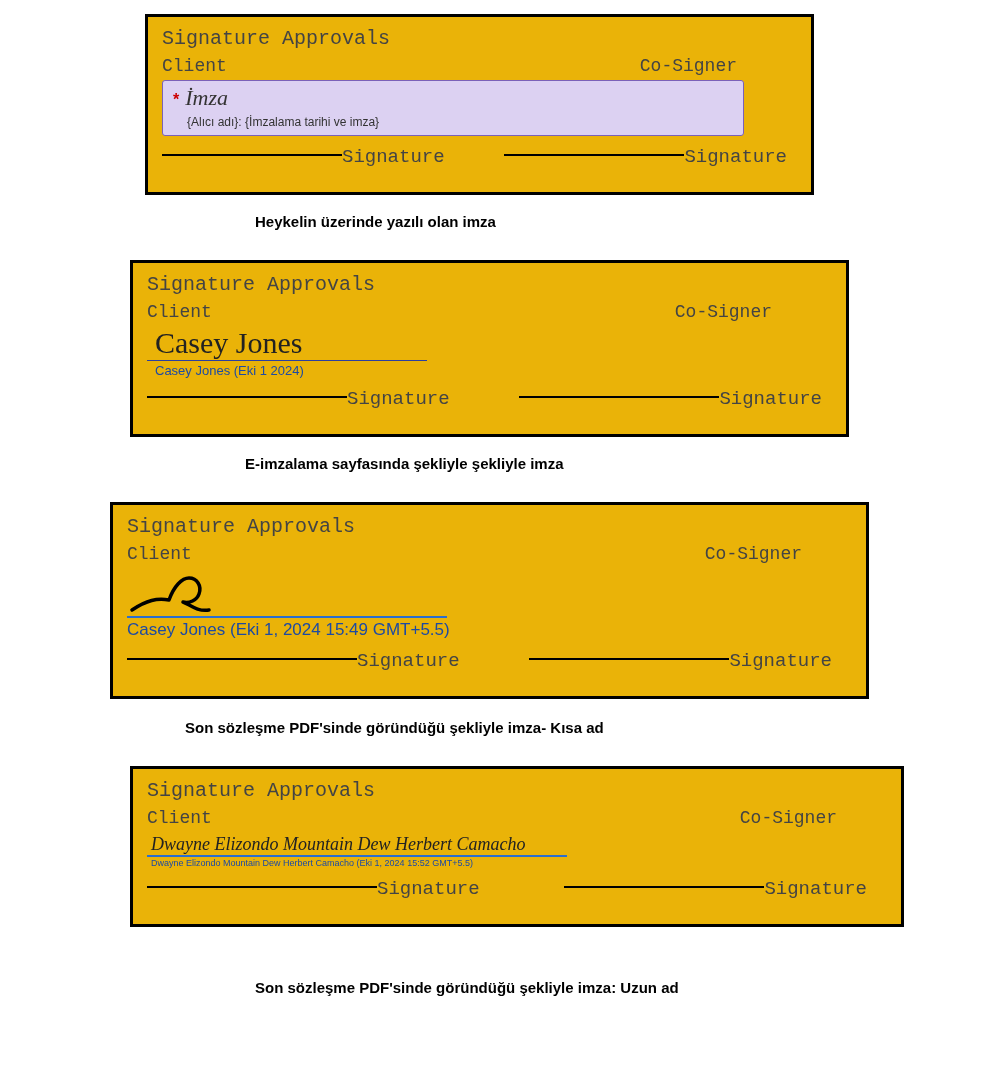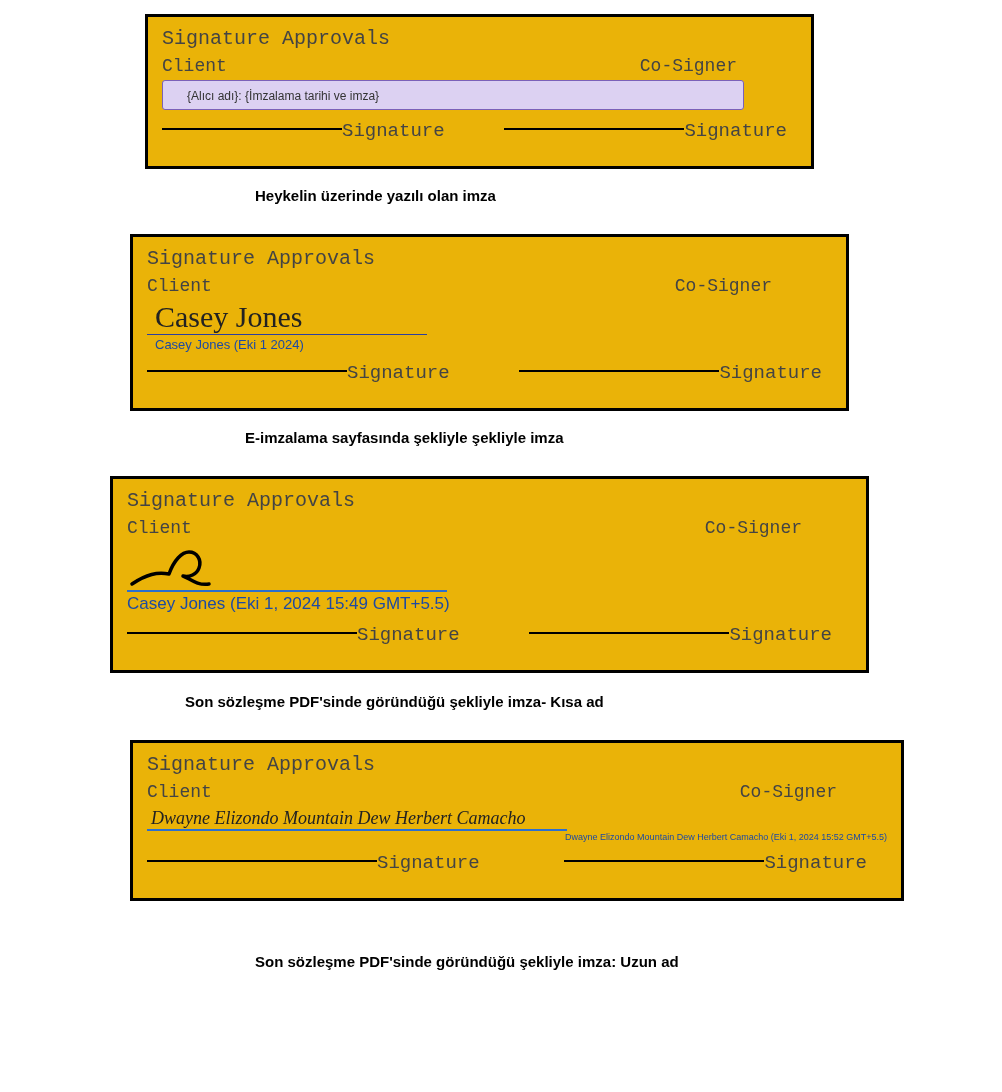--- a/index.html
+++ b/index.html
@@ -144,37 +144,39 @@
     font-style: italic;
     font-size: 18px;
     color: #222;
     padding-left: 4px;
   }
   .signed-long-meta {
     font-size: 9px;
     color: #1d4aa3;
     margin-top: 1px;
     padding-left: 4px;
-    text-align: right;
   }
 
   .spacer-top1 { height: 14px; }
 </style>
 </head>
 <body>
 
 <div class="spacer-top1"></div>
 
 <div class="panel panel-wide">
   <div class="mono hdr">Signature Approvals</div>
   <div class="row">
     <div class="mono client-lbl">Client</div>
     <div class="mono cosigner-lbl" style="margin-right:60px;">Co-Signer</div>
   </div>
   <div class="sig-placeholder">
+    <div>
+      <span class="star">*</span><span class="imza">İmza</span>
+    </div>
     <div class="subst">{Alıcı adı}: {İmzalama tarihi ve imza}</div>
   </div>
   <div class="row">
     <div class="col">
       <div class="sig-line short"></div>
       <div class="sig-caption">Signature</div>
     </div>
     <div class="col" style="margin-right:10px;">
       <div class="sig-line short"></div>
       <div class="sig-caption">Signature</div>

